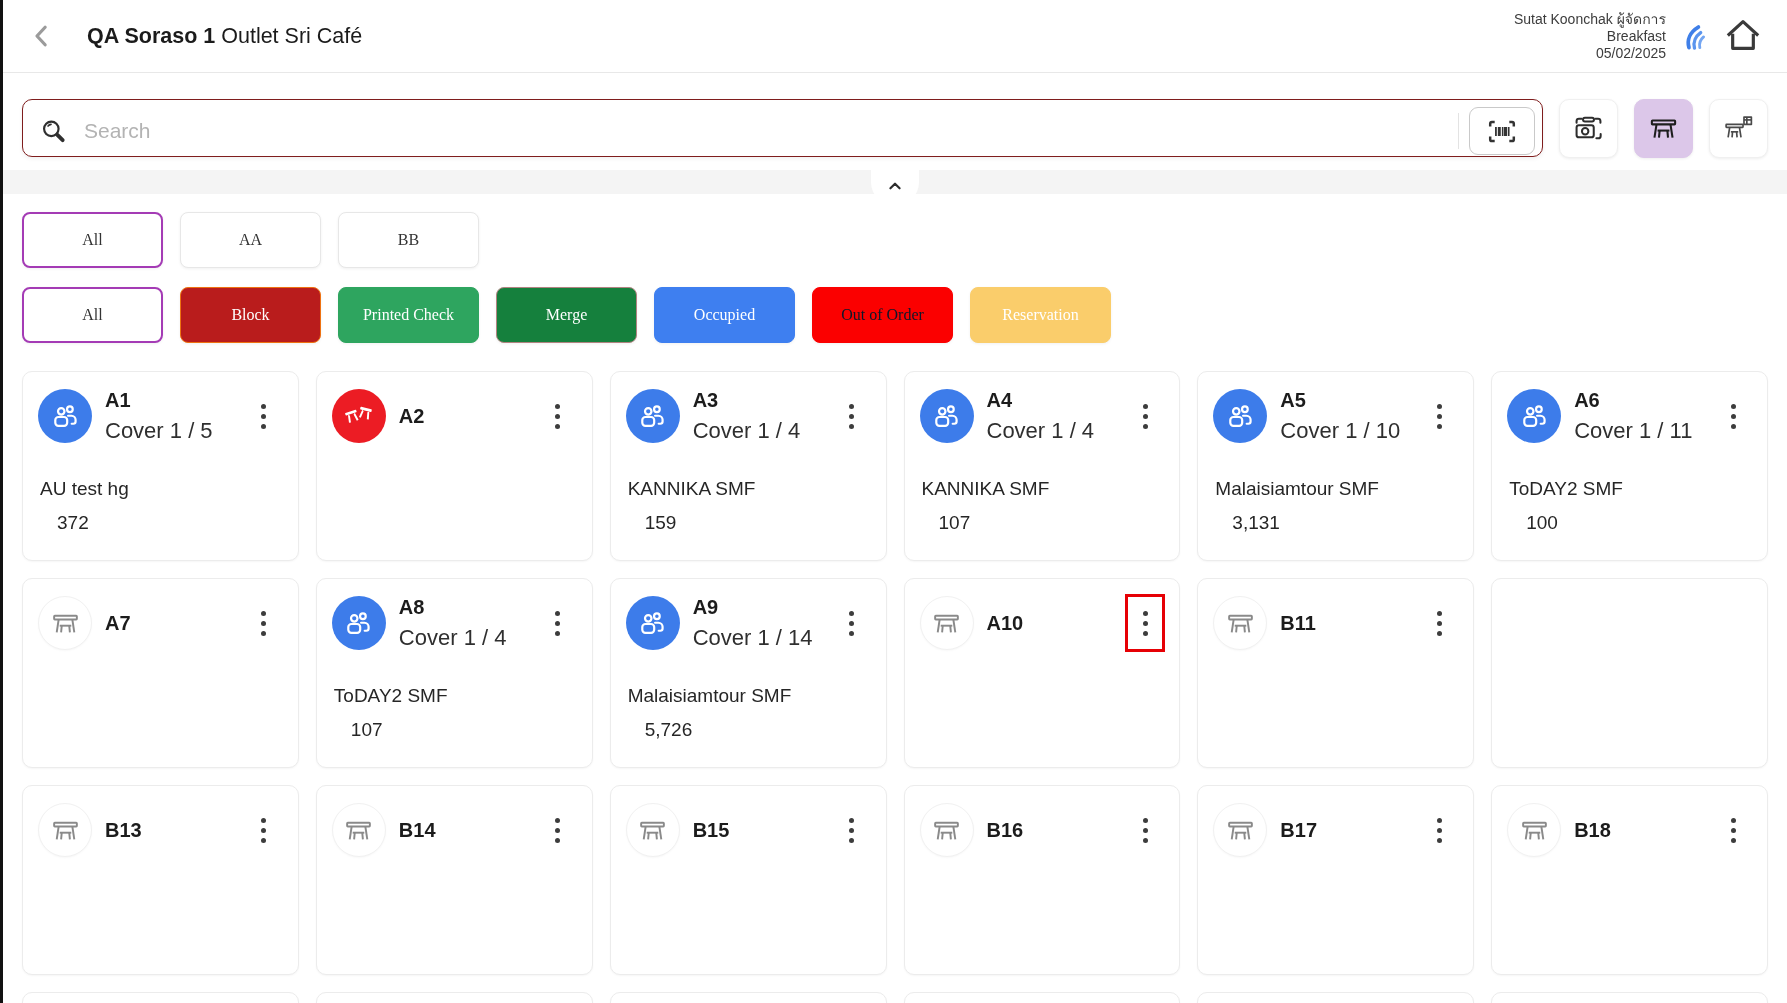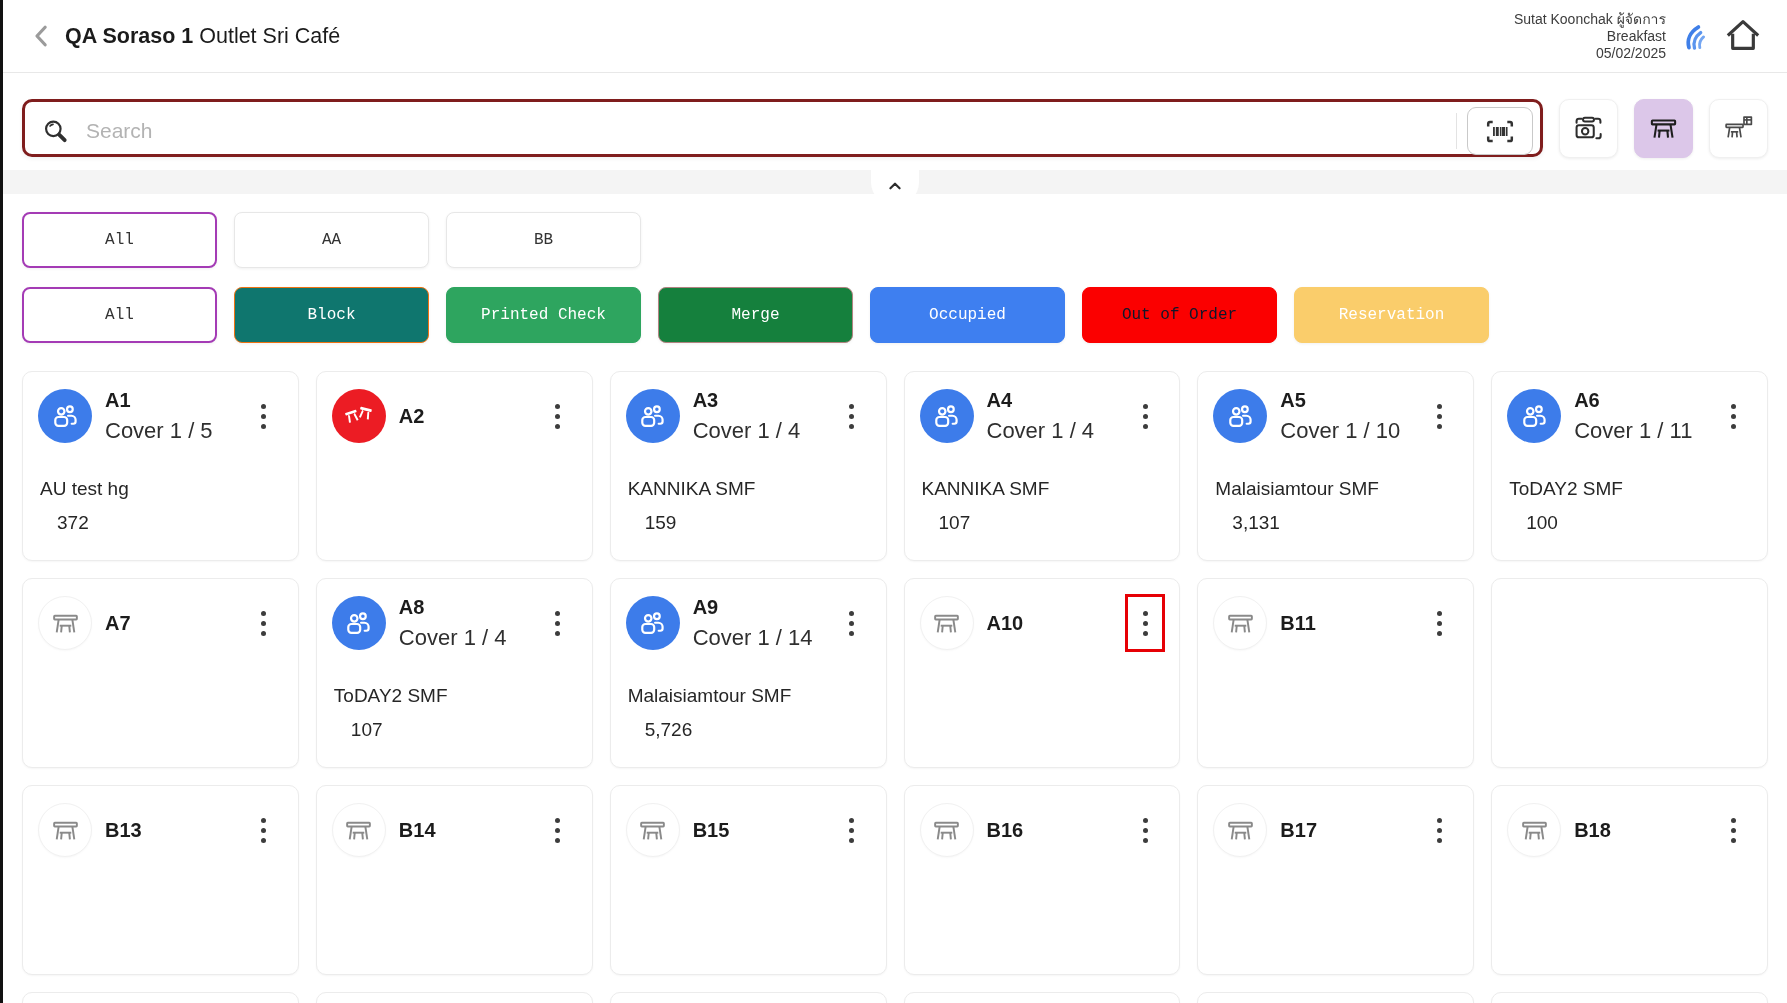--- a/index.html
+++ b/index.html
@@ -6,30 +6,30 @@
   .app{position:relative;width:1787px;height:1003px;background:#fff;overflow:hidden;
        border-left:3px solid #111;box-sizing:border-box;
        font-family:"Liberation Sans","DejaVu Sans",sans-serif;color:#222;}
   svg{display:block}
 
   
   .header{position:absolute;top:0;left:0;right:0;height:72px;border-bottom:1px solid #e8e8e8;
           display:flex;align-items:center;background:#fff;}
   .back{margin-left:24px;width:30px;height:30px;cursor:pointer;}
   .back svg{width:30px;height:30px;}
-  .title{margin-left:8px;font-size:21.5px;color:#1b1b1b;white-space:nowrap;}
+  .title{margin-left:30px;font-size:21.5px;color:#1b1b1b;white-space:nowrap;}
   .title .bold{font-weight:700;}
   .hdr-right{margin-left:auto;display:flex;align-items:center;gap:15px;margin-right:24px;}
   .meta{text-align:right;font-size:14px;color:#3c3c3c;line-height:17px;}
   .logo svg{width:27px;height:31px;}
   .home svg{width:40px;height:40px;}
 
   
   .search-row{position:absolute;top:99px;left:19px;right:19px;height:58px;display:flex;gap:16px;}
-  .search-box{flex:1;height:58px;border:3px solid #7f1d1d;border-radius:10px;background:#fff;
+  .search-box{flex:1;height:58px;border:1px solid #7f1d1d;border-radius:10px;background:#fff;
               display:flex;align-items:center;padding:6px 7px 0 16px;box-sizing:border-box;
               box-shadow:0 2px 4px rgba(0,0,0,.06);}
   .search-box .mag svg{width:29px;height:29px;}
   .search-box input{border:none;outline:none;flex:1;font-size:21px;margin-left:14px;color:#333;
                     font-family:inherit;background:transparent;}
   .search-box input::placeholder{color:#b3b3b3;}
   .vsep{width:1px;height:36px;background:#e3e3e3;margin-right:10px;}
   .barcode-btn{width:64px;height:46px;border:1.5px solid #c9c9c9;border-radius:9px;background:#fff;
                display:flex;align-items:center;justify-content:center;cursor:pointer;}
   .barcode-btn svg{width:32px;height:27px;}
@@ -42,22 +42,22 @@
   
   .collapse-bar{position:absolute;top:170px;left:0;right:0;height:24px;background:#f4f4f4;}
   .notch{position:absolute;left:50%;transform:translateX(-50%);top:0;width:48px;height:36px;
          background:#fff;border-radius:0 0 48px 48px;display:flex;align-items:center;
          justify-content:center;cursor:pointer;}
   .notch svg{width:22px;height:22px;margin-top:-4px;}
 
   
   .groups-row{position:absolute;top:212px;left:19px;display:flex;gap:17px;}
   .status-row{position:absolute;top:287px;left:19px;display:flex;gap:17px;}
-  .pill{width:195px;height:56px;border-radius:8px;border:1px solid #e7e7e7;background:#fff;color:#333;
-        font-size:16px;font-family:Liberation Mono, monospace;box-shadow:0 1px 3px rgba(0,0,0,.06);cursor:pointer;
+  .pill{width:141px;height:56px;border-radius:8px;border:1px solid #e7e7e7;background:#fff;color:#333;
+        font-size:16px;font-family:Liberation Serif, serif;box-shadow:0 1px 3px rgba(0,0,0,.06);cursor:pointer;
         box-sizing:border-box;display:flex;align-items:center;justify-content:center;white-space:nowrap;}
   .pill.sel{border:2px solid var(--accent-purple,#a43bb5);}
 
   
   .grid{position:absolute;top:371px;left:19px;right:19px;display:grid;
         grid-template-columns:repeat(6,1fr);gap:17px;grid-auto-rows:190px;}
   .card{border:1px solid #ececec;border-radius:10px;background:#fff;padding:15px 14px 0 15px;
         box-sizing:border-box;box-shadow:0 1px 2px rgba(0,0,0,.04);cursor:pointer;position:relative;}
   .card-head{display:flex;align-items:center;gap:13px;}
   .circ{width:54px;height:54px;border-radius:50%;flex:0 0 54px;display:flex;align-items:center;
@@ -190,21 +190,21 @@
   </div>
 
   <div class="groups-row">
       <button class="pill sel">All</button>
       <button class="pill">AA</button>
       <button class="pill">BB</button>
     </div>
 
   <div class="status-row">
       <button class="pill sel" style="background: rgb(255, 255, 255); color: rgb(51, 51, 51);">All</button>
-      <button class="pill" style="background: #0f766e; color: rgb(255, 255, 255); border-color: rgb(238, 114, 17);">Block</button>
+      <button class="pill" style="background: #b91c1c; color: rgb(255, 255, 255); border-color: rgb(238, 114, 17);">Block</button>
       <button class="pill" style="background: rgb(46, 165, 95); color: rgb(255, 255, 255); border-color: rgb(46, 165, 95);">Printed Check</button>
       <button class="pill" style="background: #15803d; color: rgb(255, 255, 255); border-color: rgb(177, 131, 129);">Merge</button>
       <button class="pill" style="background: rgb(62, 127, 240); color: rgb(255, 255, 255); border-color: rgb(62, 127, 240);">Occupied</button>
       <button class="pill" style="background: rgb(251, 0, 0); color: #0f172a; border-color: rgb(251, 0, 0);">Out of Order</button>
       <button class="pill" style="background: rgb(250, 205, 107); color: rgb(255, 255, 255); border-color: rgb(250, 205, 107);">Reservation</button>
     </div>
 
   <div class="grid">
       <div class="card">
     <div class="card-head">

